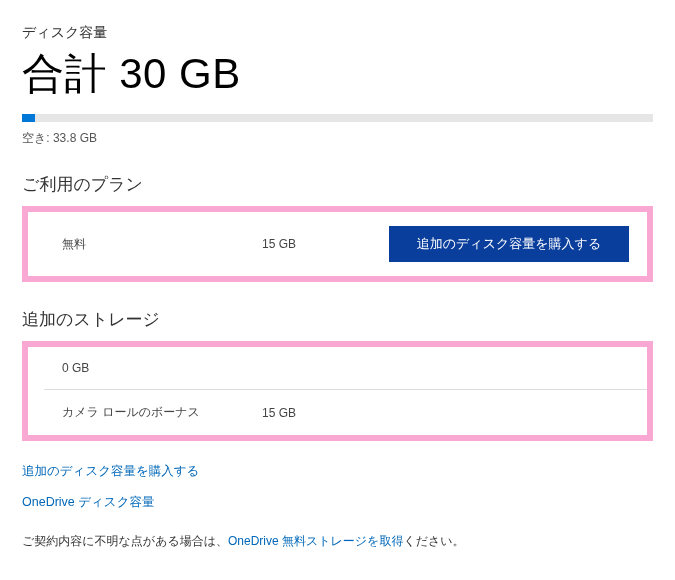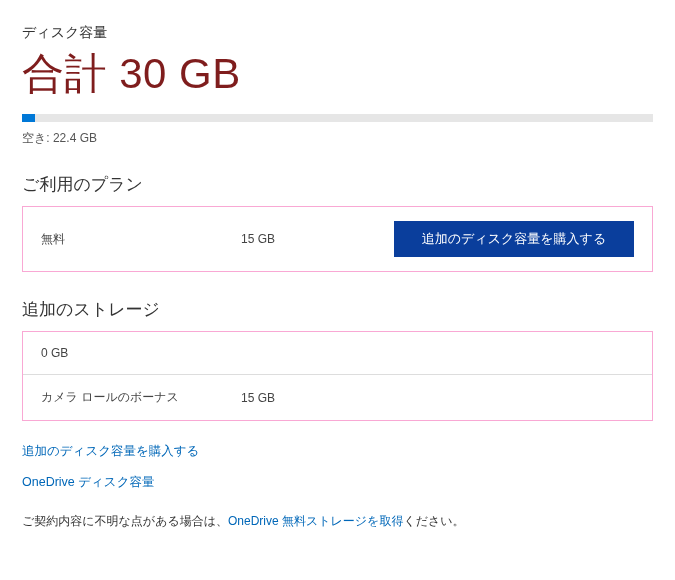--- a/index.html
+++ b/index.html
@@ -12,21 +12,21 @@
     font-size: 13px;
   }
   .section-label {
     font-size: 14px;
     color: #333;
     margin-bottom: 4px;
   }
   .total {
     font-size: 42px;
     font-weight: 300;
-    color: #7f1d1d;
+    color: #000000;
     margin-bottom: 12px;
     letter-spacing: 0.5px;
   }
   .progress-bar {
     width: 100%;
     height: 8px;
     background: #e6e6e6;
     margin-bottom: 8px;
     position: relative;
   }
@@ -41,23 +41,24 @@
     color: #555;
     margin-bottom: 26px;
   }
   .section-title {
     font-size: 17px;
     color: #333;
     margin-bottom: 10px;
     font-weight: 400;
   }
   .table {
-    border: 1px solid #f9a8d4;
+    border: 6px solid #f9a8d4;
     width: 100%;
     margin-bottom: 26px;
+    padding-left: 16px;
   }
   .row {
     display: flex;
     align-items: center;
     padding: 14px 18px;
     font-size: 12px;
     color: #444;
   }
   .row + .row {
     border-top: 1px solid #ddd;
@@ -96,21 +97,21 @@
 </style>
 </head>
 <body>
 
 <div class="section-label">ディスク容量</div>
 <div class="total">合計 30 GB</div>
 
 <div class="progress-bar">
   <div class="progress-fill" style="width:2%"></div>
 </div>
-<div class="free-text">空き: 22.4 GB</div>
+<div class="free-text">空き: 33.8 GB</div>
 
 <div class="section-title">ご利用のプラン</div>
 <div class="table">
   <div class="row">
     <div class="col-name">無料</div>
     <div class="col-size">15 GB</div>
     <div class="col-action">
       <button class="btn">追加のディスク容量を購入する</button>
     </div>
   </div>

